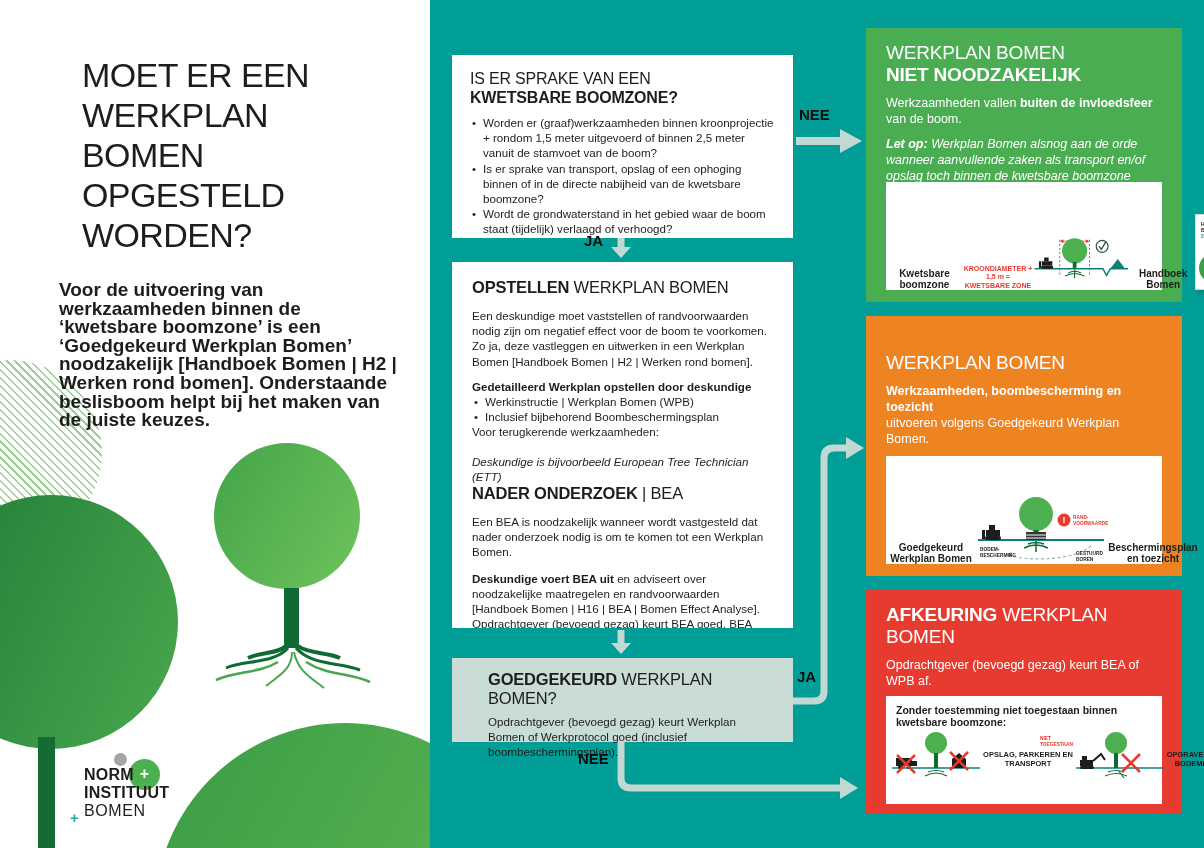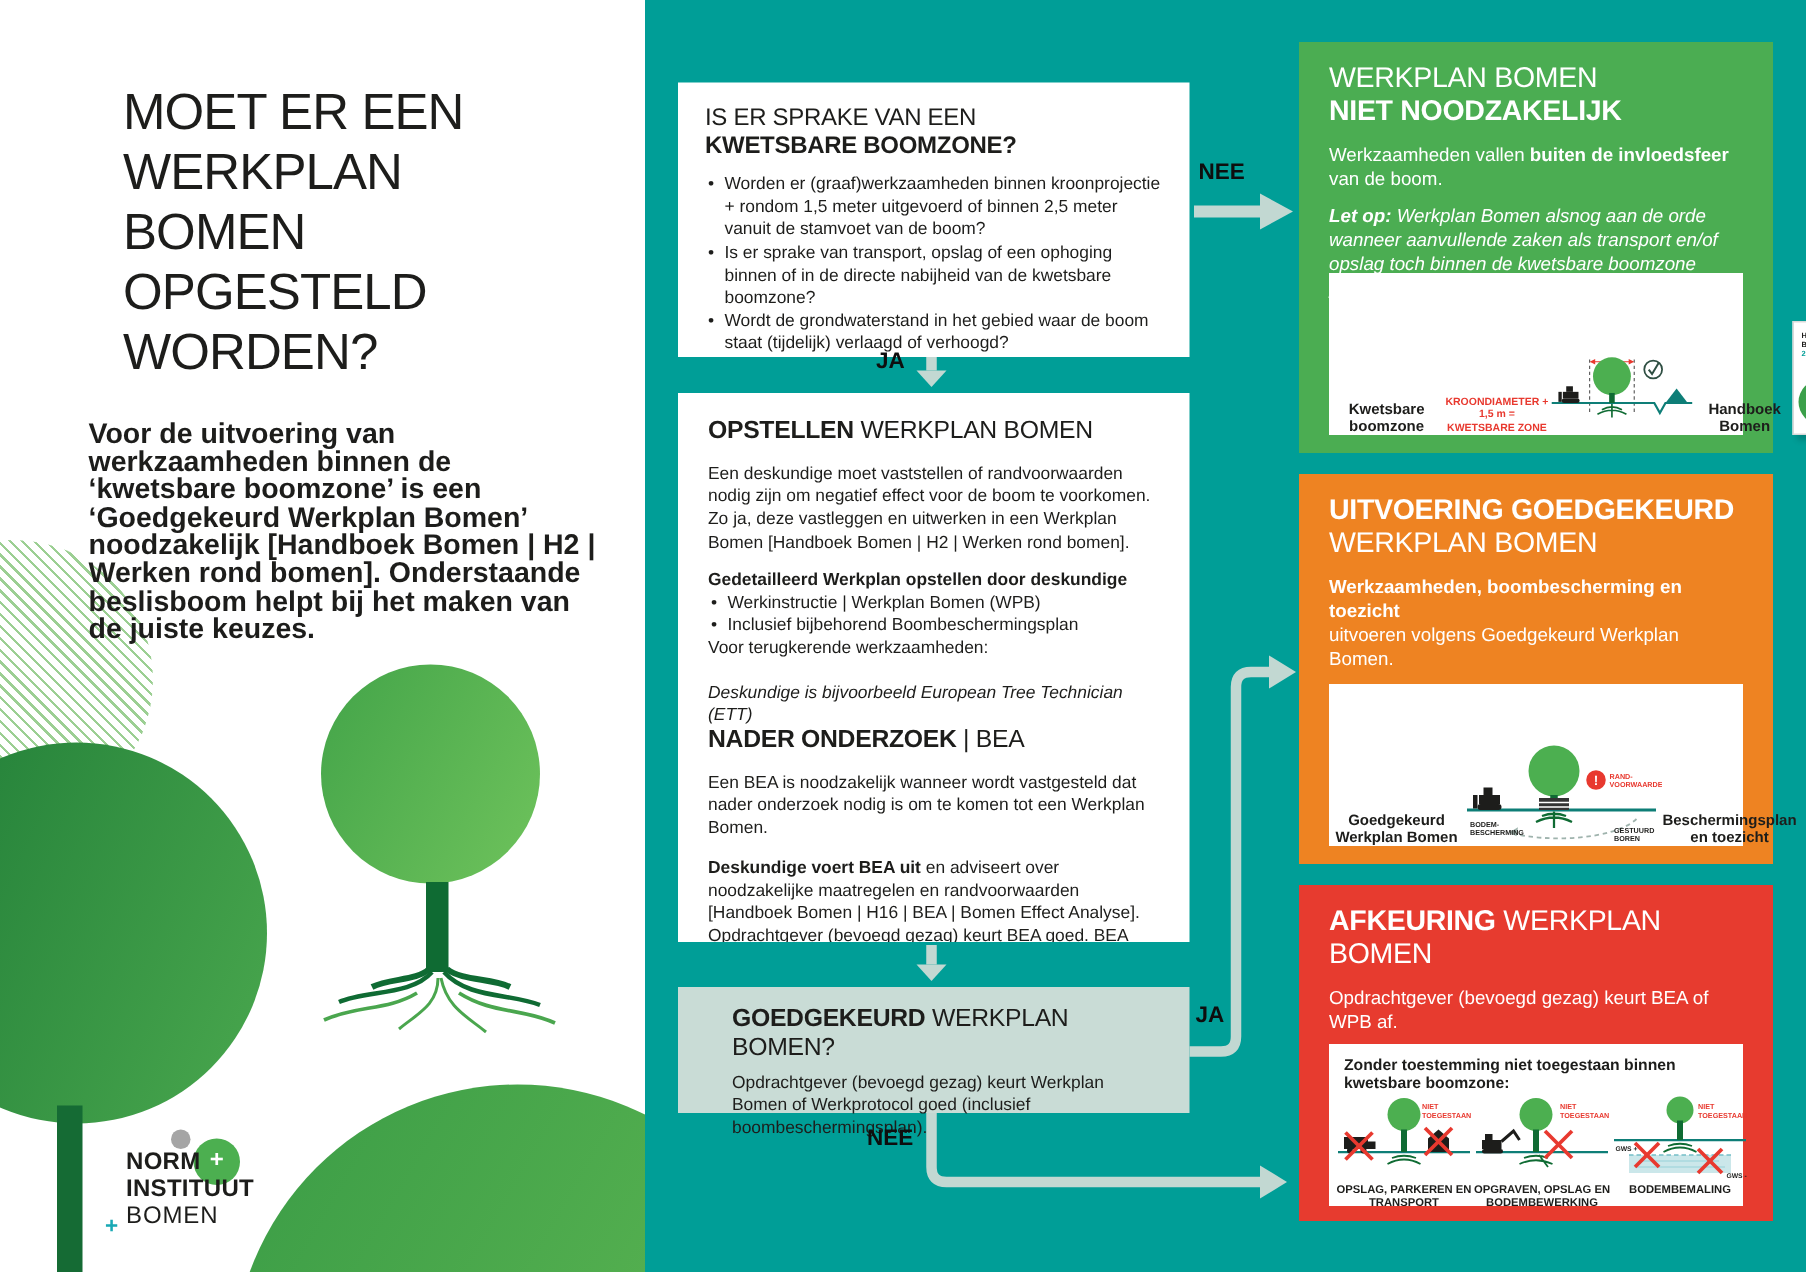--- a/index.html
+++ b/index.html
@@ -84,21 +84,21 @@
   .book-year{position:absolute;left:5px;top:18px;font-size:5px;font-weight:700;color:#009E97}
   .bt1{position:absolute;left:3px;bottom:6px;width:30px;height:30px;border-radius:50%;background:#3BA04A}
   .bt2{position:absolute;right:8px;bottom:20px;width:22px;height:22px;border-radius:50%;background:#4CAF50}
   .bt3{position:absolute;right:4px;top:16px;width:12px;height:12px;border-radius:50%;background:#14813D}
   .btr1{position:absolute;right:17px;bottom:8px;width:2px;height:14px;background:#0F6B33}
   .btr2{position:absolute;right:9px;top:27px;width:1.5px;height:8px;background:#0F6B33}
 
   
   .rp-head{font-size:10.5px;font-weight:700;padding:8px 10px 2px 10px}
   .rp-items{display:flex;padding:0 4px}
-  .rp-item{flex:1;display:flex;flex-direction:column;align-items:center;position:relative}
+  .rp-item{flex:1;display:flex;flex-direction:row;align-items:center;position:relative}
   .rp-cap{font-size:7.5px;font-weight:700;line-height:9px;text-align:center;margin-top:2px;width:92px}
   .flag{position:absolute;top:6px;right:2px;width:32px;color:#E8392F;font-size:4.8px;font-weight:700;line-height:5.5px}
 </style>
 </head>
 <body>
 
 <div class="poster">
 
   <div class="teal-bg"></div>
 
@@ -247,21 +247,21 @@
             <div class="btr1"></div>
             <div class="bt1"></div>
           </div>
         </div>
       </div>
     </div>
   </div>
 
   <div class="outcome" id="orange-box">
     <h2>
-      <span class="b">UITVOERING GOEDGEKEURD</span><br>
+      <br>
       <span>WERKPLAN BOMEN</span>
     </h2>
     <div class="obody">
       <span class="b">Werkzaamheden, boombescherming en toezicht</span><br>
       <span>uitvoeren volgens Goedgekeurd Werkplan Bomen.</span>
     </div>
     <div class="obody letop">BEA aan de orde wanneer nader (voor)onderzoek noodzakelijk is voor opstellen Werkplan Bomen.</div>
     <div class="panel">
       <div class="pcols">
         <div class="pcol">

